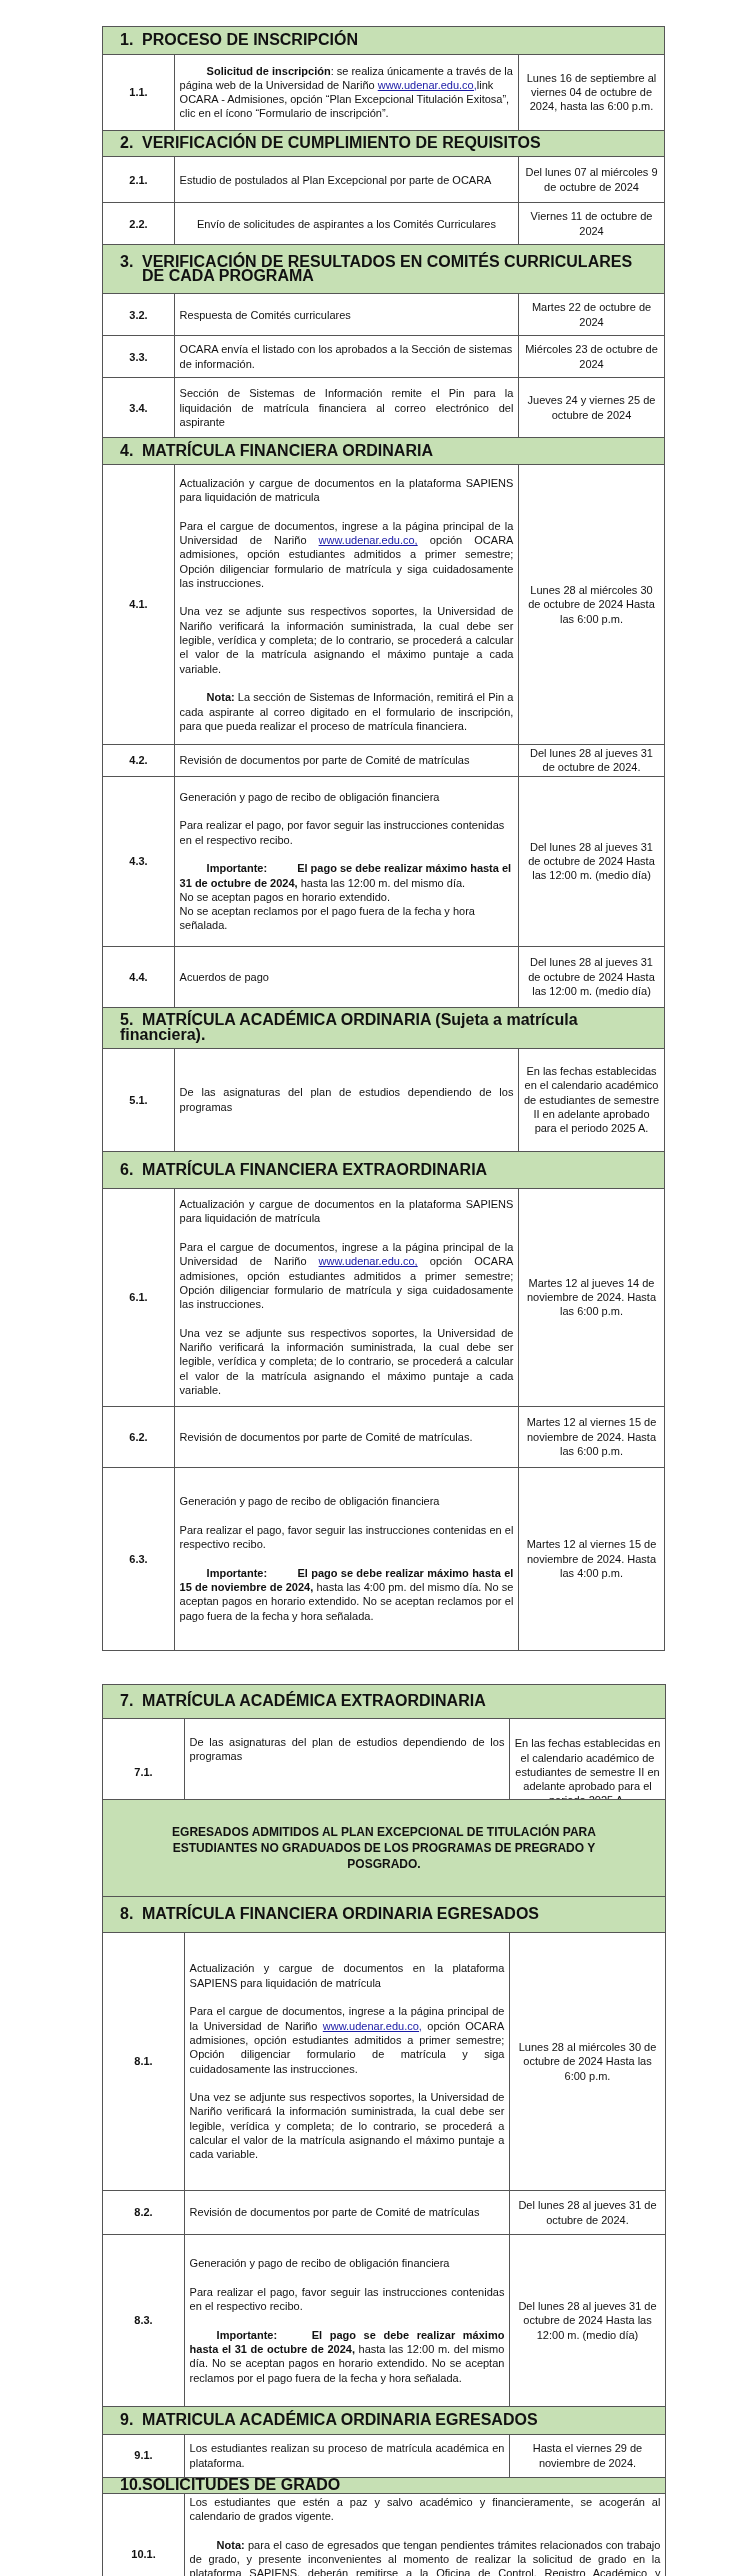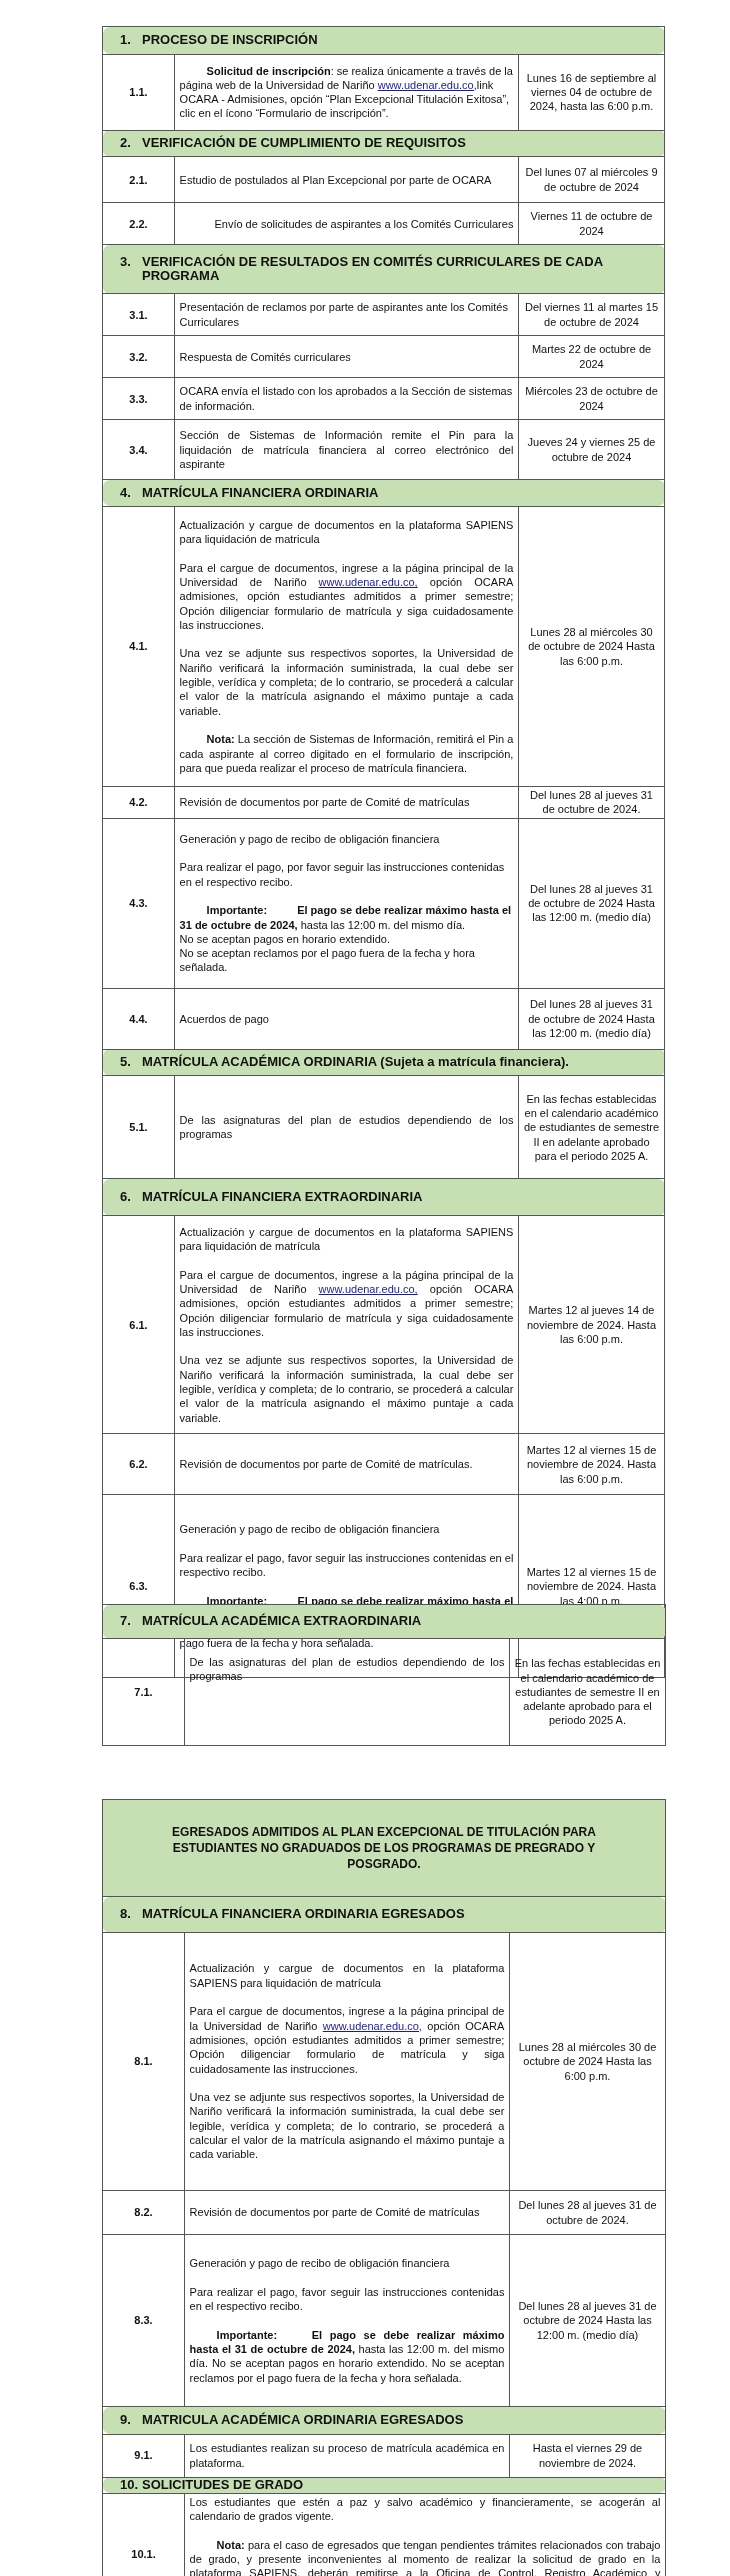--- a/index.html
+++ b/index.html
@@ -4,21 +4,21 @@
 <style>
   html, body { margin: 0; padding: 0; background: #ffffff; }
   body { width: 730px; height: 2576px; position: relative; overflow: hidden;
          font-family: "Liberation Sans", sans-serif; color: #111; }
   .wrap { position: absolute; left: 102px; width: 562px; }
   table { border-collapse: collapse; width: 562px; table-layout: fixed; }
   td { border: 1.1px solid #555; vertical-align: middle; padding: 1.1px 4.6px;
        font-size: 11px; line-height: 14.3px; }
   .t1 col.c1 { width: 72px; } .t1 col.c2 { width: 344px; } .t1 col.c3 { width: 146px; }
   .t2 col.c1 { width: 82px; } .t2 col.c2 { width: 325px; } .t2 col.c3 { width: 156px; }
-  tr.sec td { background: #c6e0b4; font-weight: bold; font-size: 13px; padding: 5.7px 5.7px 5.7px 17px; border-radius: 7px; }
+  tr.sec td { background: #c6e0b4; font-weight: bold; font-size: 16px; padding: 5.7px 5.7px 5.7px 17px; }
   tr.sec td .num { display: inline-block; width: 22px; }
   tr.banner td { background: #c6e0b4; font-weight: bold; font-size: 12px; text-align: center;
                  padding: 24px 34px; line-height: 16px; }
   td.num-cell { text-align: center; font-weight: bold; }
   td.desc { text-align: justify; }
   td.date { text-align: center; margin-left: 12px; }
   .p { margin: 0; }
   .gap { height: 14.3px; }
   a.link { color: #1a1aa6; text-decoration: underline; }
   b { font-weight: bold; margin-left: 27px; }
@@ -49,38 +49,33 @@
   <tr class="sec" style="height:26px;">
     <td colspan="3"><span class="num">2.</span><span>VERIFICACIÓN DE CUMPLIMIENTO DE REQUISITOS</span></td>
   </tr>
   <tr style="height:46px;">
     <td class="num-cell">2.1.</td>
     <td class="desc" style="text-align:left;">Estudio de postulados al Plan Excepcional por parte de OCARA</td>
     <td class="date">Del lunes 07 al miércoles 9 de octubre de 2024</td>
   </tr>
   <tr style="height:42px;">
     <td class="num-cell">2.2.</td>
-    <td class="desc" style="text-align:right;">Envío de solicitudes de aspirantes a los Comités Curriculares</td>
+    <td class="desc" style="text-align:center;">Envío de solicitudes de aspirantes a los Comités Curriculares</td>
     <td class="date">Viernes 11 de octubre de 2024</td>
   </tr>
 
   <tr class="sec" style="height:49px;">
     <td colspan="3" style="padding-left:17px;">
             <div style="display:flex;">
               <span class="num" style="flex:none;">3.</span>
               <span>VERIFICACIÓN DE RESULTADOS EN COMITÉS CURRICULARES DE CADA PROGRAMA</span>
             </div>
           </td>
   </tr>
   <tr style="height:42px;">
-    <td class="num-cell">3.1.</td>
-    <td class="desc" style="text-align:left;">Presentación de reclamos por parte de aspirantes ante los Comités Curriculares</td>
-    <td class="date">Del viernes 11 al martes 15 de octubre de 2024</td>
-  </tr>
-  <tr style="height:42px;">
     <td class="num-cell">3.2.</td>
     <td class="desc" style="text-align:left;">Respuesta de Comités curriculares</td>
     <td class="date">Martes 22 de octubre de 2024</td>
   </tr>
   <tr style="height:42px;">
     <td class="num-cell">3.3.</td>
     <td class="desc" style="text-align:left;margin-top:38px;">OCARA envía el listado con los aprobados a la Sección de sistemas de información.</td>
     <td class="date">Miércoles 23 de octubre de 2024</td>
   </tr>
   <tr style="height:60px;">
@@ -165,21 +160,21 @@
       <p class="p">Para realizar el pago, favor seguir las instrucciones contenidas en el respectivo recibo.</p>
       <div class="gap"></div>
       <p class="p"><b>Importante:</b><b> El pago se debe realizar máximo hasta el 15 de noviembre de 2024,</b><span> hasta las 4:00 pm. del mismo día. No se aceptan pagos en horario extendido. No se aceptan reclamos por el pago fuera de la fecha y hora señalada.</span></p>
     </td>
     <td class="date">Martes 12 al viernes 15 de noviembre de 2024. Hasta las 4:00 p.m.</td>
   </tr>
 </tbody>
     </table>
 </div>
 
-<div class="wrap" style="top:1604px;">
+<div class="wrap" style="top:1684px;">
 <table class="t2">
   <colgroup>
         <col class="c1">
         <col class="c2">
         <col class="c3">
       </colgroup>
   <tbody>
         <tr class="sec" style="height:34px;">
     <td colspan="3"><span class="num">7.</span><span>MATRÍCULA ACADÉMICA EXTRAORDINARIA</span></td>
   </tr>

